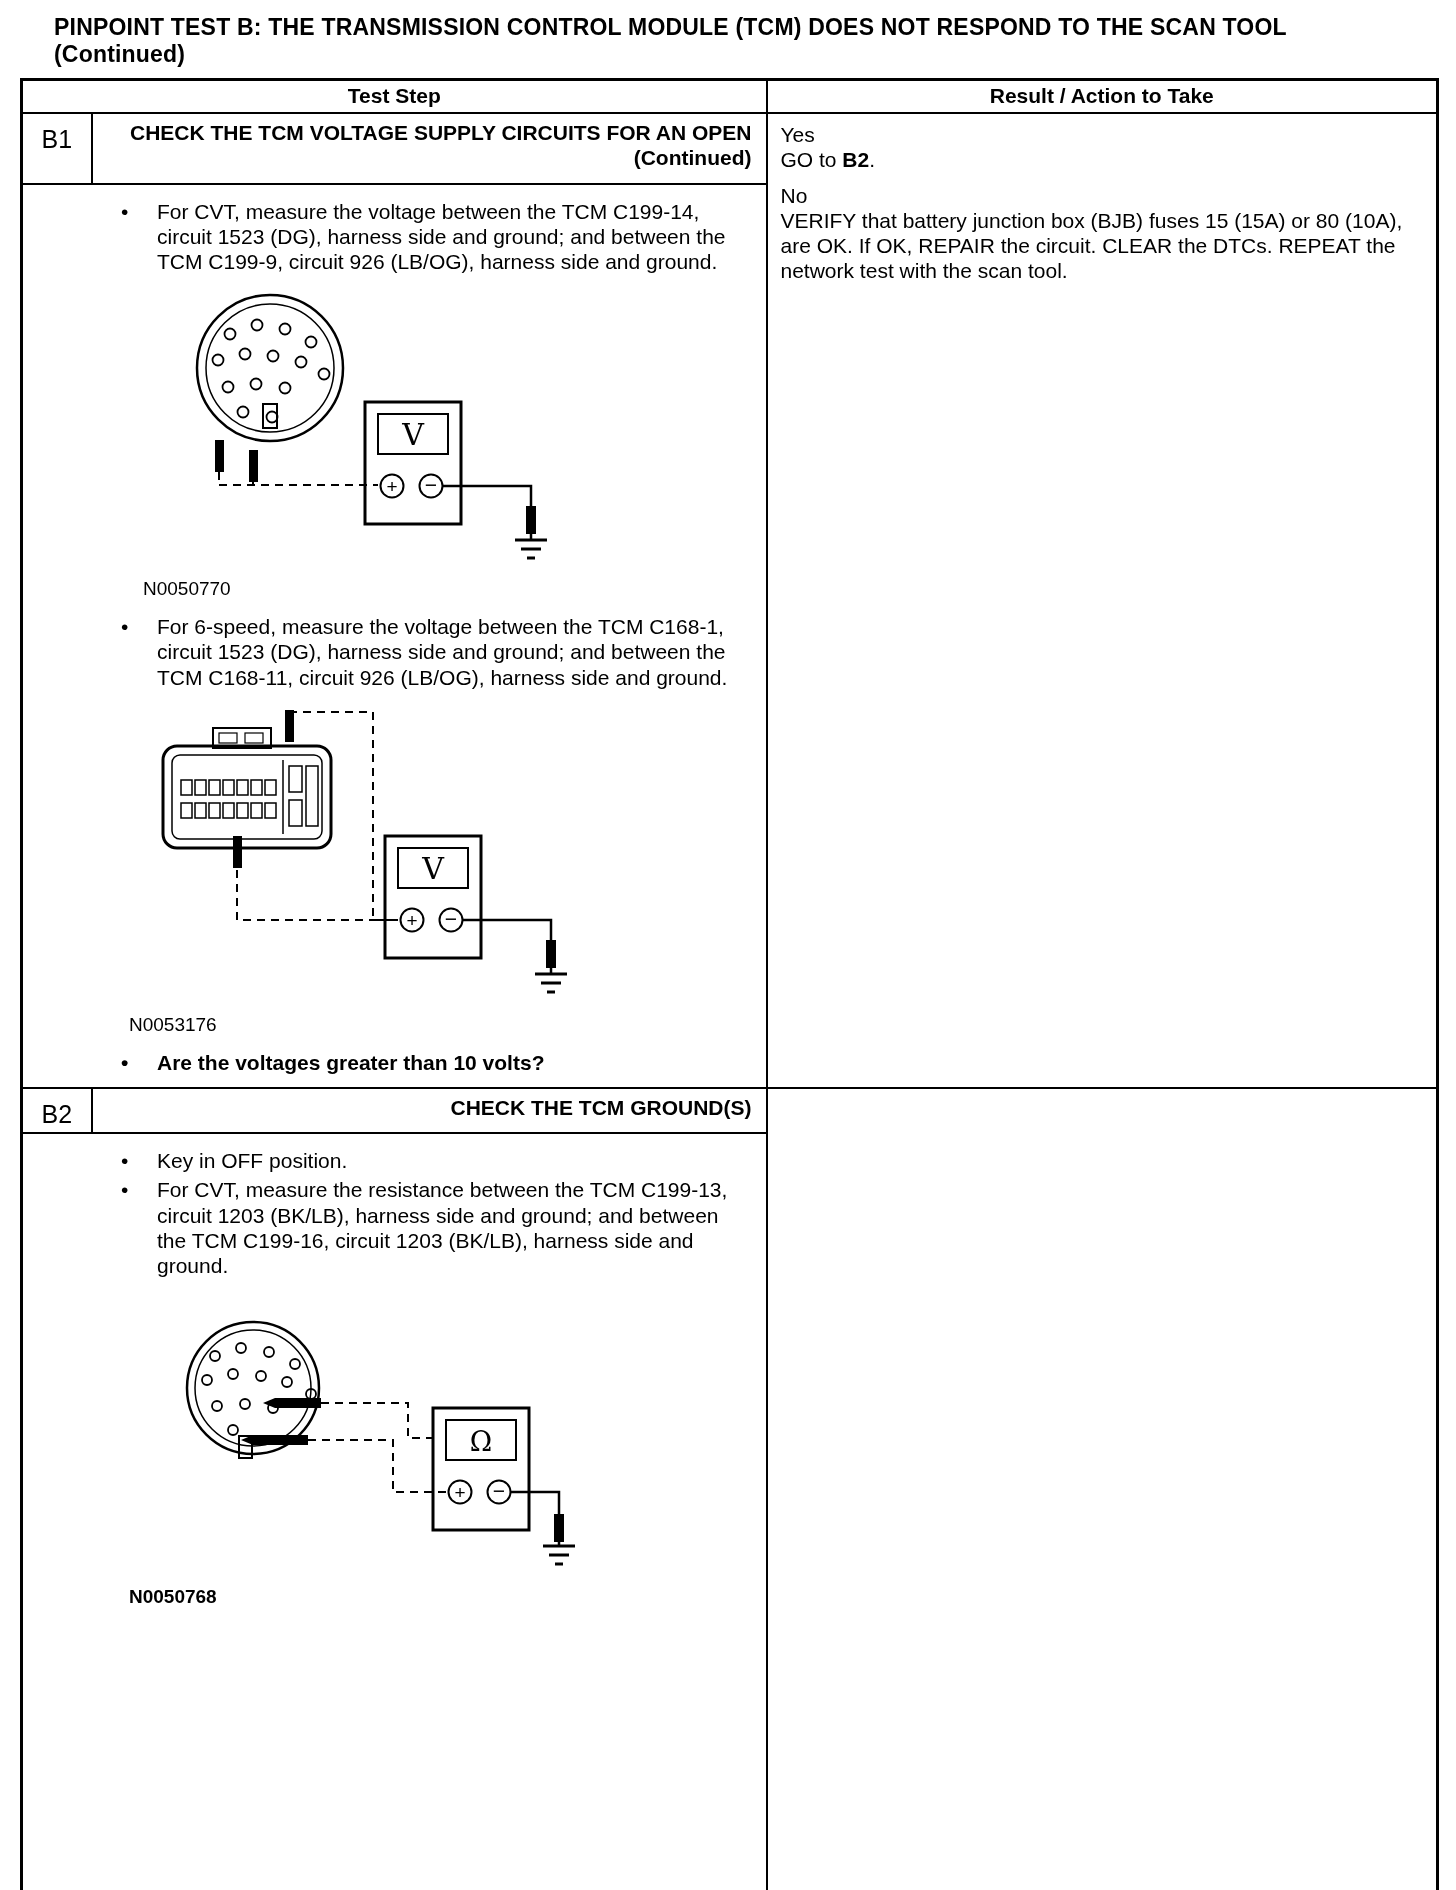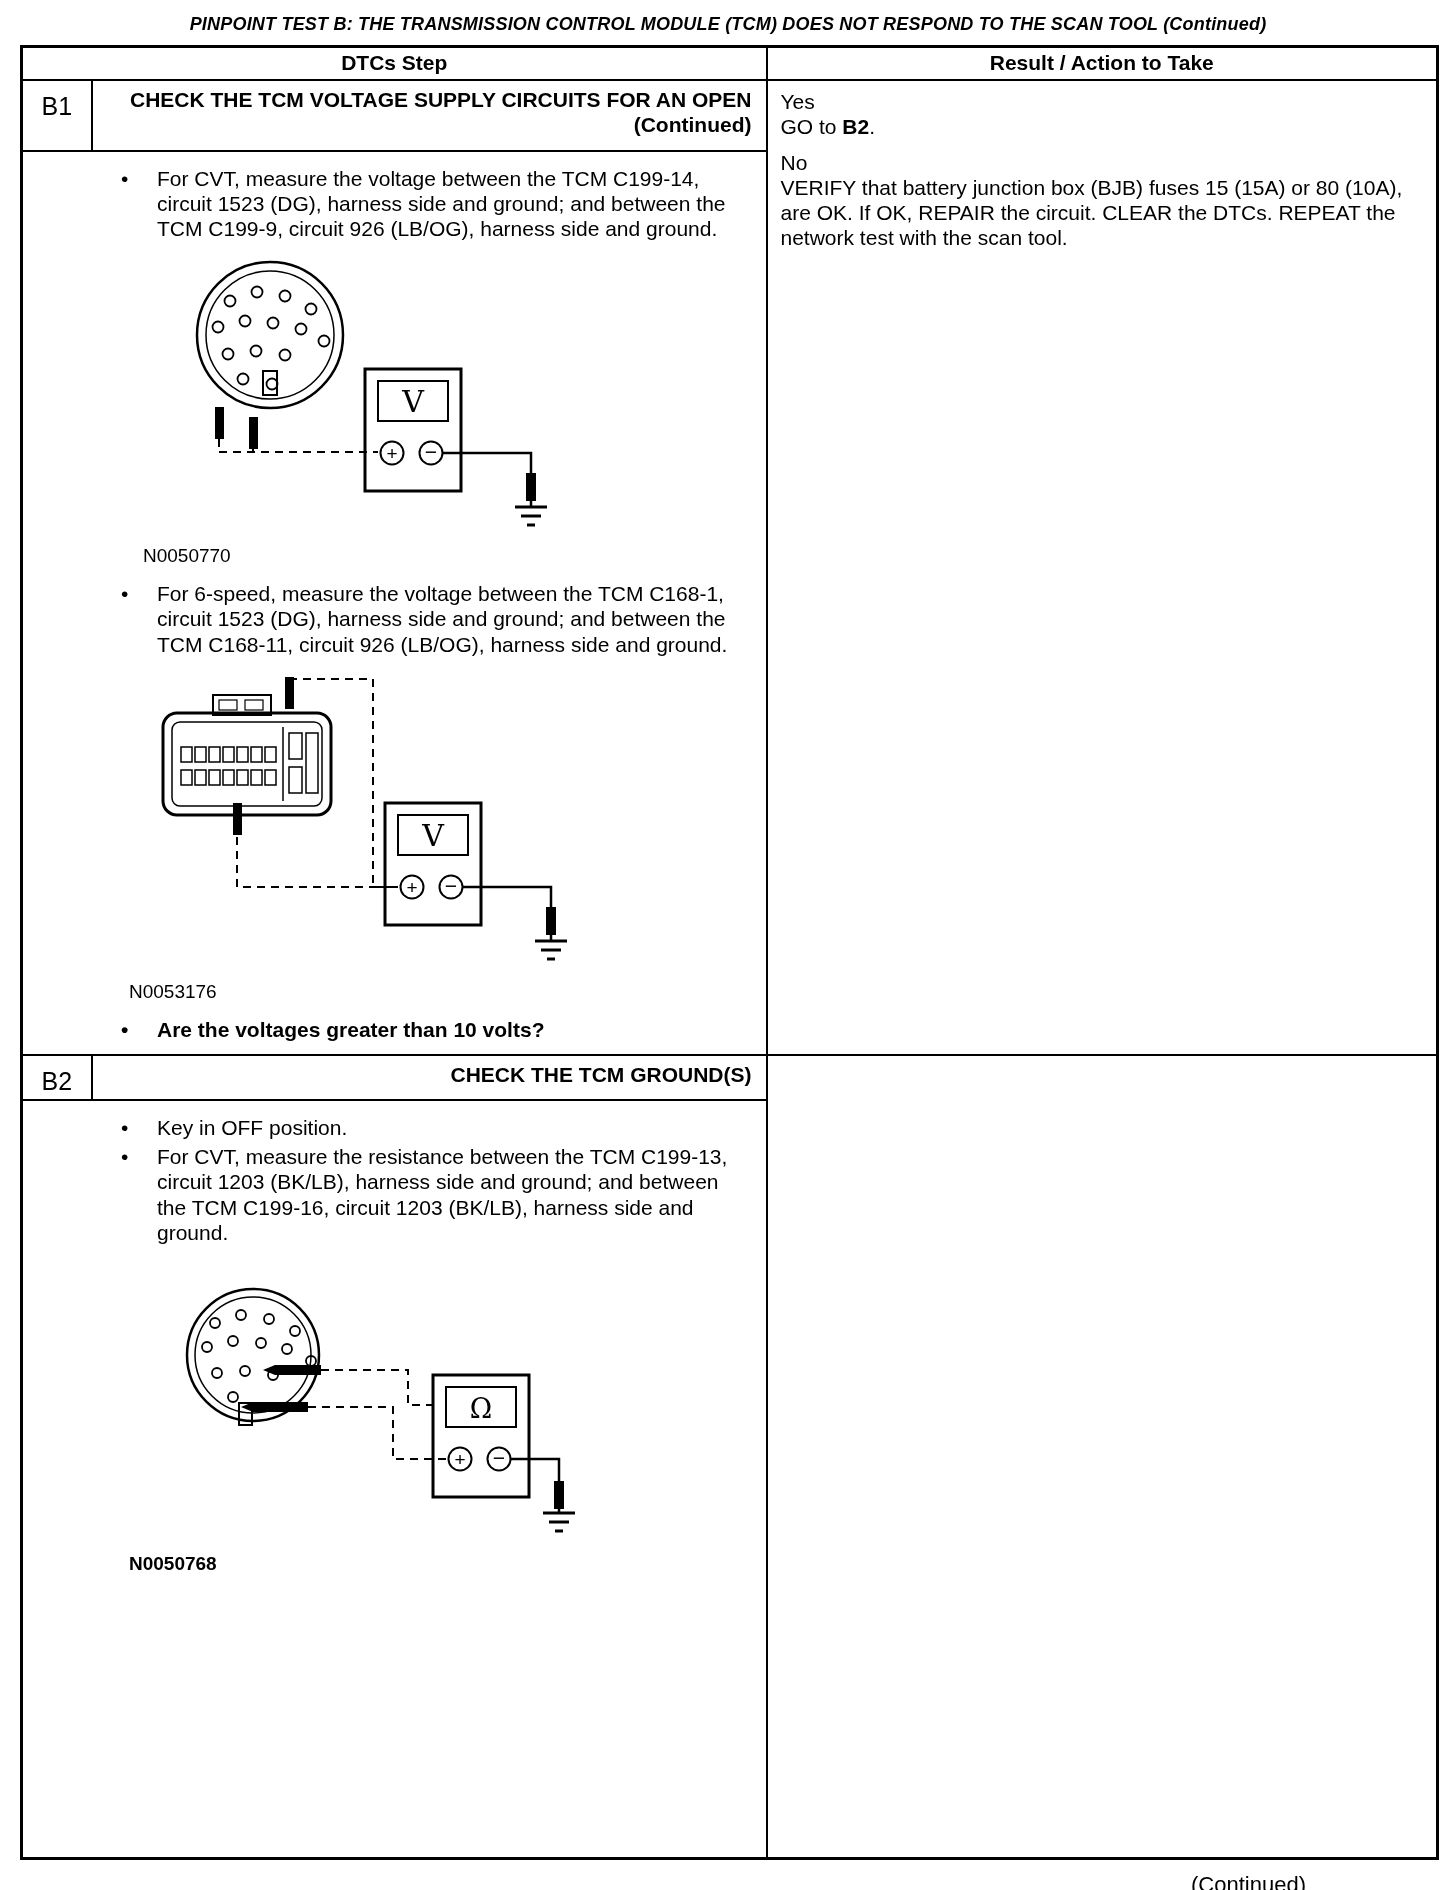--- a/index.html
+++ b/index.html
@@ -4,22 +4,22 @@
 <style>
   * { box-sizing: border-box; margin: 0; padding: 0; }
   html, body { background: #ffffff; }
   body {
     width: 1456px; height: 1890px; overflow: hidden;
     color: #000; font-family: "Liberation Sans", sans-serif;
   }
   .page { padding: 12px 20px 0 20px; }
 
   .doc-title {
-    text-align: center; font-weight: bold; font-size: 18px;
-    line-height: 1.18; margin: 2px 34px 10px 34px; letter-spacing: 0.2px; font-style: italic;
+    text-align: left; font-weight: bold; font-size: 23px;
+    line-height: 1.18; margin: 2px 34px 10px 34px; letter-spacing: 0.2px;
   }
 
   table.pinpoint {
     border-collapse: collapse; width: 1416px; table-layout: fixed;
     border: 3px solid #000;
   }
   table.pinpoint td, table.pinpoint th { border: 2px solid #000; vertical-align: top; }
 
   th.col-head { font-size: 21px; font-weight: bold; text-align: center; padding: 3px 0 4px 0; }
 
@@ -60,21 +60,21 @@
 
   <table class="pinpoint">
     <colgroup>
       <col style="width:70px">
         <col style="width:675px">
         <col style="width:671px">
     </colgroup>
 
     <tbody>
         <tr>
-      <th class="col-head" colspan="2">DTCs Step</th>
+      <th class="col-head" colspan="2">Test Step</th>
       <th class="col-head">Result / Action to Take</th>
     </tr>
 
     <tr>
       <td class="id-cell">B1</td>
       <td class="title-cell">CHECK THE TCM VOLTAGE SUPPLY CIRCUITS FOR AN OPEN (Continued)</td>
       <td class="result-cell" rowspan="2">
         <div class="res-head">Yes</div>
         <div><span>GO to </span><span class="bold">B2</span><span>.</span></div>
         <div class="res-gap"></div>

